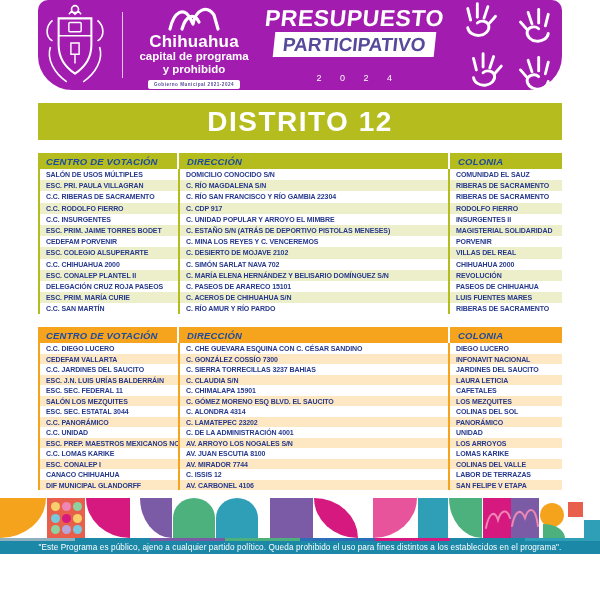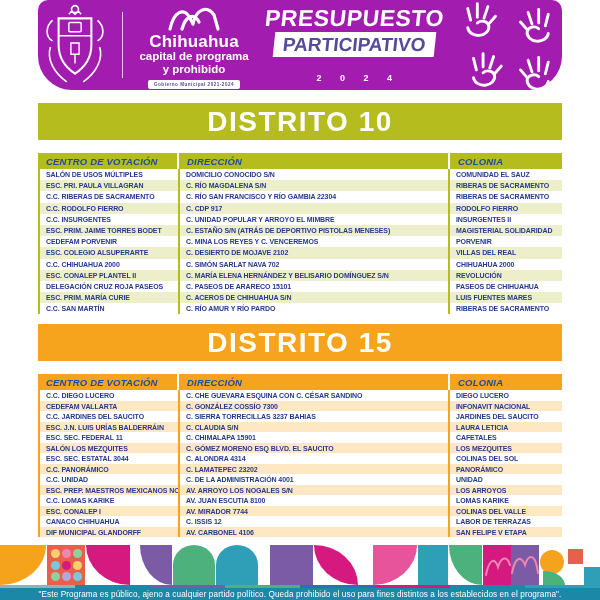--- a/index.html
+++ b/index.html
@@ -14,21 +14,21 @@
   .hero-divider { width:1px; height:66px; background:rgba(255,255,255,.75); }
   .brand { display:flex; flex-direction:column; align-items:center; }
   .brand-name { font-size:17px; font-weight:800; letter-spacing:.2px; line-height:1; margin-top:2px; }
   .tagline { font-size:11.5px; font-weight:600; line-height:1.1; }
   .ribbon { background:#fff; color:#584a9b; font-size:4.6px; font-weight:700;
             letter-spacing:.5px; padding:2px 6px; border-radius:2px; margin-top:4px; }
   .program { display:flex; flex-direction:column; align-items:center; }
   .presupuesto { font-size:23px; font-weight:800; transform:skewX(-6deg); letter-spacing:.5px; line-height:1; }
   .participativo-box { background:#fff; color:#584a9b; transform:skewX(-6deg);
             font-size:19px; font-weight:800; line-height:1; padding:3px 9px; margin-top:2px; }
-  .year { font-size:9px; font-weight:700; letter-spacing:8px; margin-top:16px; text-indent:8px; }
+  .year { font-size:9px; font-weight:400; letter-spacing:8px; margin-top:16px; text-indent:8px; }
 
   
   .district { margin:0 38px; }
   .d12 { --theme:#b4bc1e; --alt:#edefcb; margin-top:13px; }
   .d15 { --theme:#f6a31e; --alt:#fde8c3; margin-top:10px; }
   .banner { height:37px; background:var(--theme); display:flex; align-items:center;
             justify-content:center; color:#fff; font-size:28px; font-weight:800;
             letter-spacing:1.5px; }
   .thead { display:grid; grid-template-columns:139px 269px 112px; gap:2px; margin-top:13px;font-style:italic; }
   .th { background:var(--theme); color:#1d4ba0; font-size:9.5px; font-weight:700;
@@ -96,21 +96,21 @@
       </g>
     </defs>
     <use href="#hand"></use>
     <use href="#hand" transform="translate(100,6) scale(-1,1)"></use>
     <use href="#hand" transform="translate(6,52)"></use>
     <use href="#hand" transform="translate(100,56) scale(-1,1)"></use>
   </svg>
 </header>
 
 <section class="district d12">
-  <div class="banner">DISTRITO 10</div>
+  <div class="banner">DISTRITO 12</div>
   <div class="thead">
     <div class="th">CENTRO DE VOTACIÓN</div>
     <div class="th">DIRECCIÓN</div>
     <div class="th">COLONIA</div>
   </div>
   <div class="tbody">
 
       <div class="row">
         <div class="cell">SALÓN DE USOS MÚLTIPLES</div>
         <div class="cell">DOMICILIO CONOCIDO S/N</div>
@@ -185,21 +185,20 @@
 
       <div class="row">
         <div class="cell">C.C. SAN MARTÍN</div>
         <div class="cell">C. RÍO AMUR Y RÍO PARDO</div>
         <div class="cell">RIBERAS DE SACRAMENTO</div>
       </div>
     </div>
 </section>
 
 <section class="district d15">
-  <div class="banner">DISTRITO 15</div>
   <div class="thead">
     <div class="th">CENTRO DE VOTACIÓN</div>
     <div class="th">DIRECCIÓN</div>
     <div class="th">COLONIA</div>
   </div>
   <div class="tbody">
 
       <div class="row">
         <div class="cell">C.C. DIEGO LUCERO</div>
         <div class="cell">C. CHE GUEVARA ESQUINA CON C. CÉSAR SANDINO</div>

